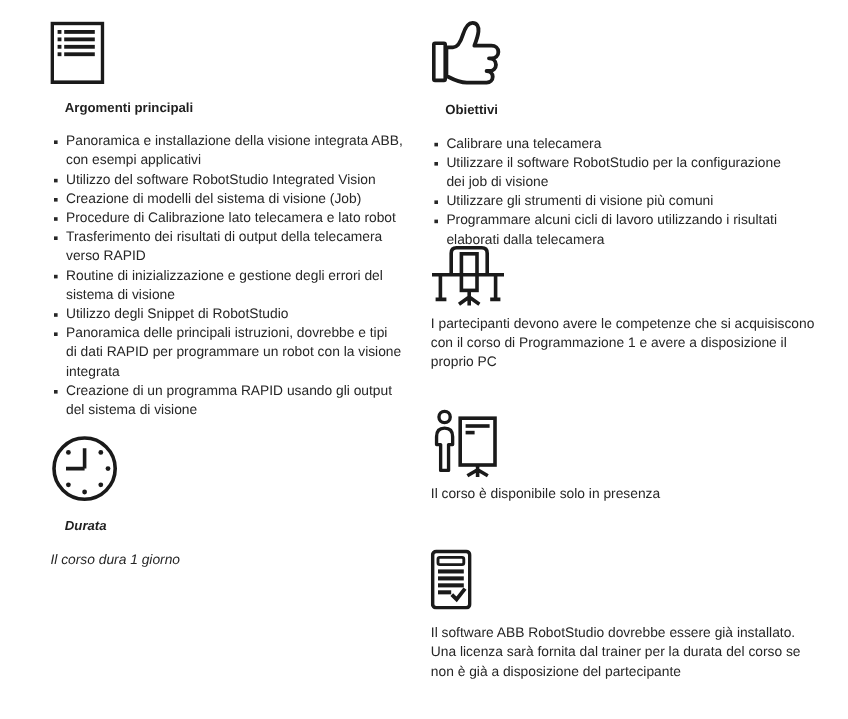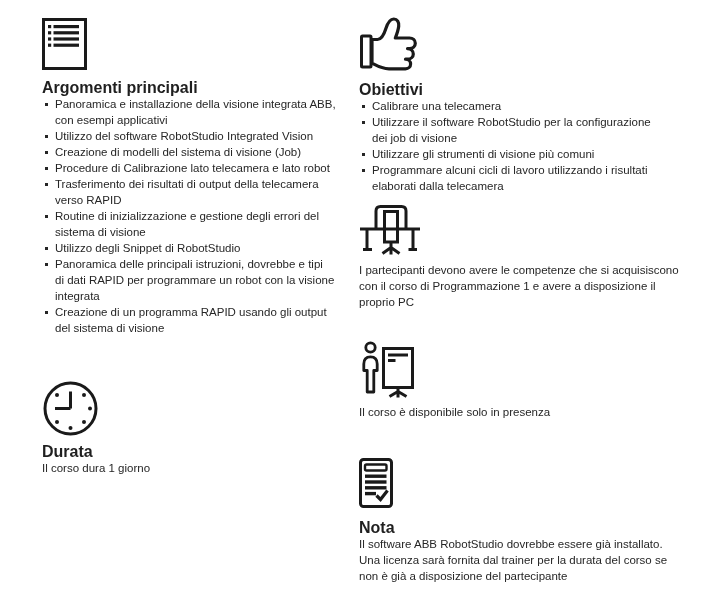--- a/index.html
+++ b/index.html
@@ -10,22 +10,22 @@
     position: relative;
     overflow: hidden;
     font-family: "Liberation Sans", sans-serif;
     color: #262626;
     font-size: 11.5px;
     line-height: 16px;
   }
   .sec { position: absolute; }
   .sec .icon { display: block; }
   .sec h3 {
-    margin: 0; padding: 0;
-    font-size: 16px; line-height: 16px;
+    margin: 12px; padding: 0;
+    font-size: 11px; line-height: 16px;
     font-weight: bold; color: #1f1f1f;
   }
   .sec p {
     margin: 0; padding: 0;
     white-space: pre-line;
   }
   ul.blist {
     margin: 0; padding: 0;
     list-style: none;
   }
@@ -77,21 +77,21 @@
 sistema di visione</li>
     <li>Utilizzo degli Snippet di RobotStudio</li>
     <li>Panoramica delle principali istruzioni, dovrebbe e tipi
 di dati RAPID per programmare un robot con la visione
 integrata</li>
     <li>Creazione di un programma RAPID usando gli output
 del sistema di visione</li>
   </ul>
 </div>
 
-<div class="sec" style="top:380px; left:42px; width:318px;">
+<div class="sec" style="top:362px; left:42px; width:318px;font-style:italic;">
   <svg class="icon mb7" width="57" height="57" viewBox="0 0 57 57" fill="none">
     <circle cx="28.5" cy="28.5" r="25.5" stroke-width="3"></circle>
     <path d="M28.5 28.5 V11.5 M28.5 28.5 H13" stroke-width="3"></path>
     <circle class="fill" cx="42" cy="15" r="2"></circle>
     <circle class="fill" cx="48" cy="28.5" r="2"></circle>
     <circle class="fill" cx="42" cy="42" r="2"></circle>
     <circle class="fill" cx="28.5" cy="48" r="2"></circle>
     <circle class="fill" cx="15" cy="42" r="2"></circle>
     <circle class="fill" cx="15" cy="15" r="2"></circle>
   </svg>
@@ -143,17 +143,16 @@
 <div class="sec" style="top:458px; left:359px; width:348px;">
   <svg class="icon mb12" width="34" height="50" viewBox="0 0 34 50" fill="none">
     <rect x="1.5" y="1.5" width="31" height="47" rx="3" stroke-width="3"></rect>
     <rect x="6" y="6.5" width="21.5" height="6" rx="1.5" stroke-width="2.4"></rect>
     <rect class="fill" x="6" y="16.5" width="21.5" height="3.4"></rect>
     <rect class="fill" x="6" y="22.3" width="21.5" height="3.4"></rect>
     <rect class="fill" x="6" y="28.1" width="21.5" height="3.4"></rect>
     <rect class="fill" x="6" y="33.9" width="11" height="3.4"></rect>
     <path d="M17.5 37.5 L21.5 41.5 L28.5 32.5" stroke-width="3.2"></path>
   </svg>
-  <h3>Nota</h3>
   <p>Il software ABB RobotStudio dovrebbe essere già installato.
 Una licenza sarà fornita dal trainer per la durata del corso se
 non è già a disposizione del partecipante</p>
 </div>
 
 </body></html>

